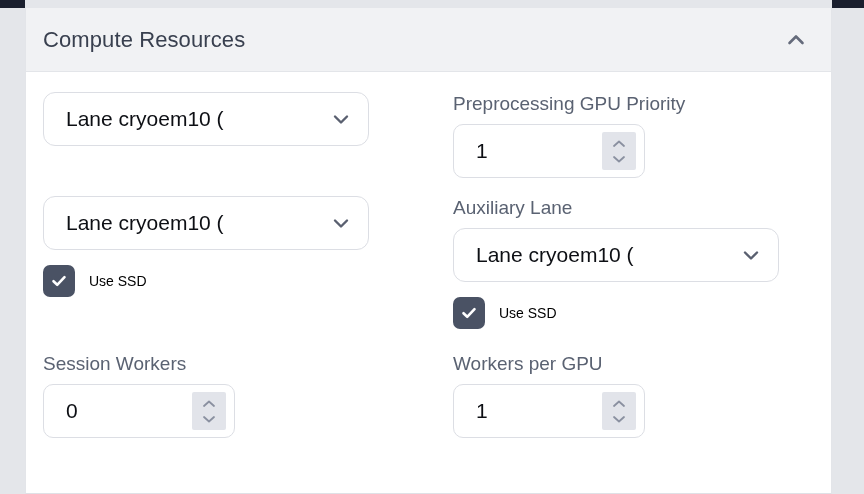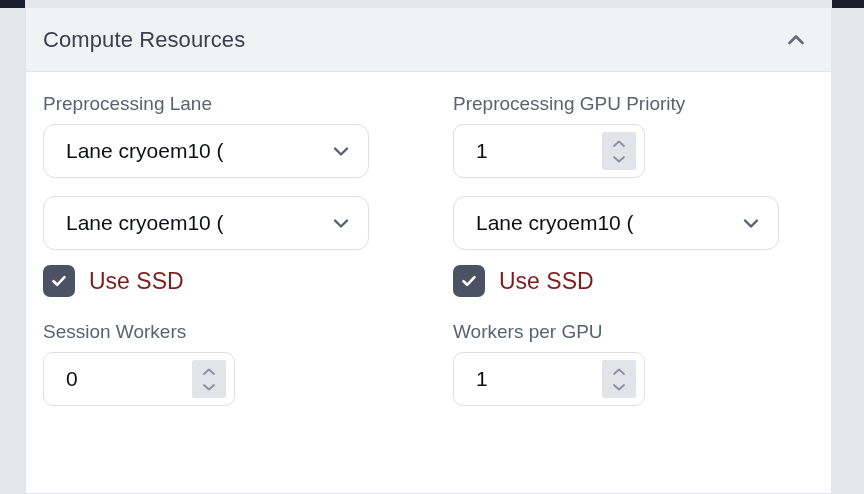--- a/index.html
+++ b/index.html
@@ -175,22 +175,22 @@
   .checkbox {
     width: 32px; height: 32px;
     border-radius: 7px;
     background: #4a5264;
     display: flex;
     align-items: center;
     justify-content: center;
     flex: 0 0 32px;
   }
   .check-label {
-    font-size: 23px;
-    color: #7f1d1d;
+    font-size: 14px;
+    color: #000000;
   }
 
   
   .row-1 { margin-bottom: 18px; }
   .row-2 { margin-bottom: 0px; }
   .row-3 { margin-top: 20px; }
 </style>
 </head>
 <body>
 
@@ -207,21 +207,20 @@
         <svg width="26" height="26" viewBox="0 0 26 26">
           <path d="M6.5 16 L13 9.5 L19.5 16" fill="none" stroke="#656b7b" stroke-width="2.6" stroke-linecap="round" stroke-linejoin="round"></path>
         </svg>
       </div>
     </div>
 
     <div class="card-body">
 
       <div class="grid row-1">
         <div class="field">
-          <span class="label">Preprocessing Lane</span>
           <div class="select w-left">
             <span class="select-value">Lane cryoem10 (</span>
             <span class="select-caret">
               <svg width="24" height="24" viewBox="0 0 24 24">
                 <path d="M6 9.5 L12 15.5 L18 9.5" fill="none" stroke="#5a6070" stroke-width="2.4" stroke-linecap="round" stroke-linejoin="round"></path>
               </svg>
             </span>
           </div>
         </div>
 
@@ -259,20 +258,21 @@
             <span class="checkbox">
               <svg width="20" height="20" viewBox="0 0 20 20">
                 <path d="M4.5 10.2 L8.2 13.8 L15.5 6.2" fill="none" stroke="#ffffff" stroke-width="2.6" stroke-linecap="round" stroke-linejoin="round"></path>
               </svg>
             </span>
             <span class="check-label">Use SSD</span>
           </div>
         </div>
 
         <div class="field">
+          <span class="label">Auxiliary Lane</span>
           <div class="select w-right">
             <span class="select-value">Lane cryoem10 (</span>
             <span class="select-caret">
               <svg width="24" height="24" viewBox="0 0 24 24">
                 <path d="M6 9.5 L12 15.5 L18 9.5" fill="none" stroke="#5a6070" stroke-width="2.4" stroke-linecap="round" stroke-linejoin="round"></path>
               </svg>
             </span>
           </div>
           <div class="check-row">
             <span class="checkbox">

